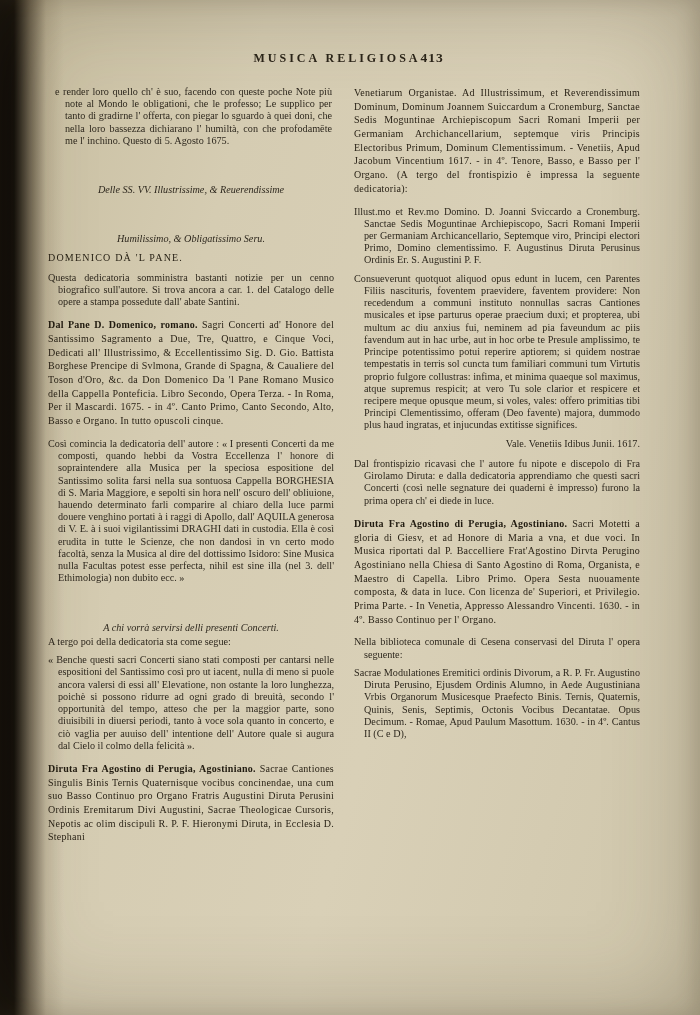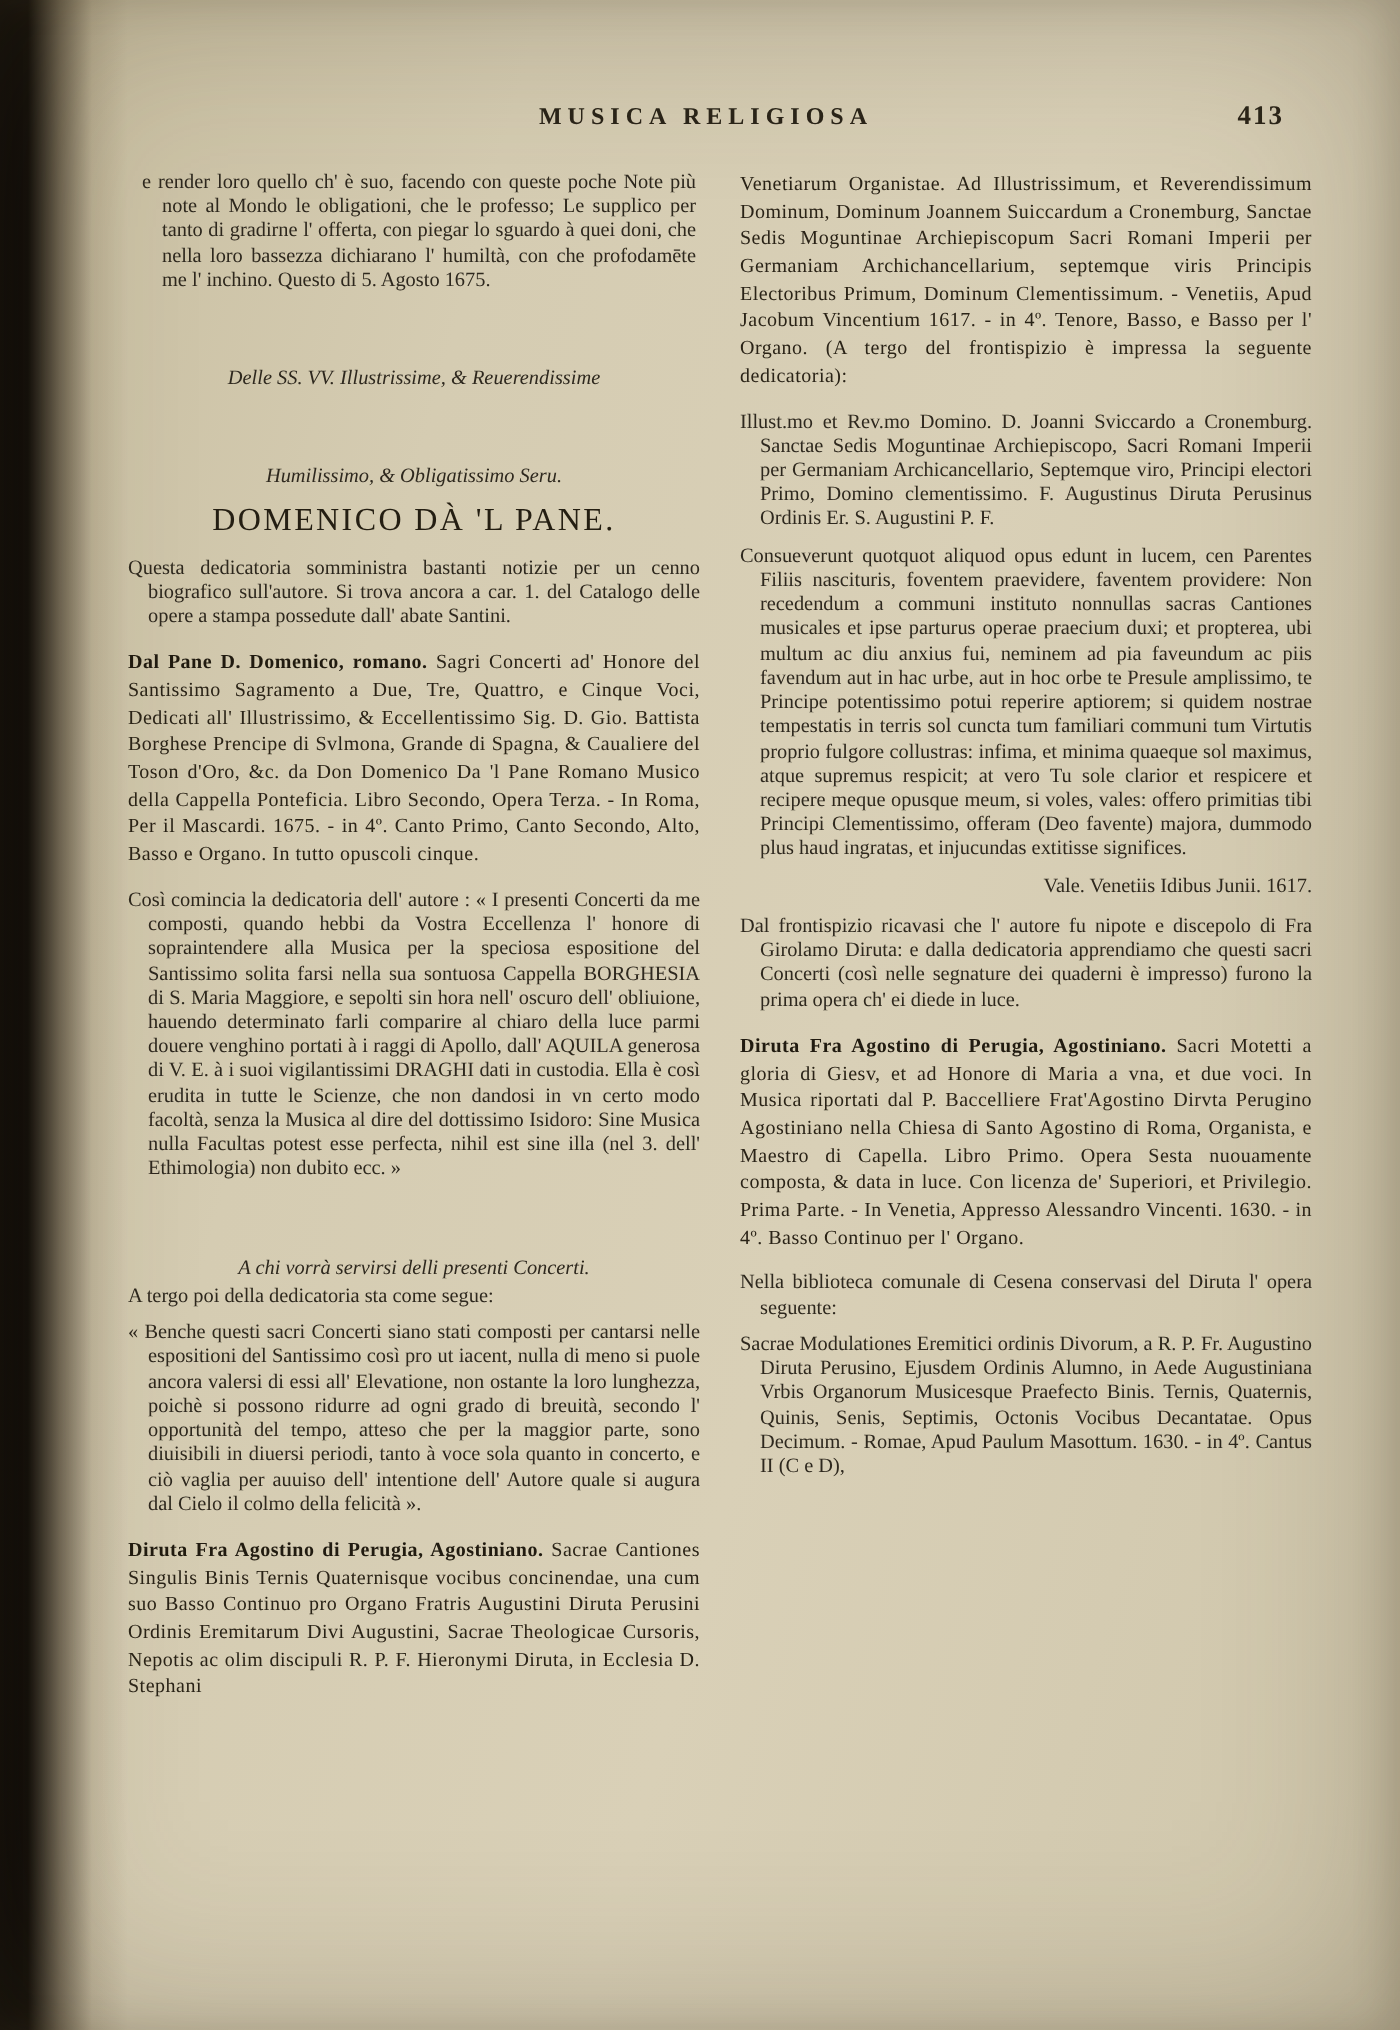--- a/index.html
+++ b/index.html
@@ -16,47 +16,47 @@
   .gutter {
     position:absolute; left:0; top:0; bottom:0; width:64px;
     background:linear-gradient(to right,
       #090705 0px,#0e0b07 14px,rgba(52,42,28,.6) 30px,
       rgba(120,104,78,.2) 46px,rgba(0,0,0,0) 64px);
   }
   .vignette {
     position:absolute; inset:0; pointer-events:none;
     box-shadow:inset 0 0 95px rgba(72,59,38,.32), inset -6px 0 18px rgba(72,59,38,.18);
   }
-  .content { position:absolute; left:64px; top:50px; width:592px; }
+  .content { position:absolute; left:48px; top:50px; width:592px; }
   .header { display:flex; align-items:baseline; margin:0 0 20px; }
   .header .h-spacer { flex:1; }
   .journal-title {
     flex:0 0 auto; font-weight:bold; font-size:12px; letter-spacing:3px;
     color:#27211700; color:#2a2418;
   }
   .page-number {
-    flex:1; text-align:right; font-weight:bold; font-size:13.5px;
+    flex:1; text-align:left; font-weight:bold; font-size:13.5px;
     letter-spacing:1px; color:#2a2418; padding-right:14px;
   }
   .columns { display:flex; gap:20px; }
   .col { width:287px; height:928px; overflow:hidden; }
 
   .blk { margin:0 0 6px; }
   .entry {
     font-size:10px; line-height:1.37; text-align:justify;
     letter-spacing:.25px; margin-top:10px; margin-bottom:10px; color:#2a2317;
   }
   .entry.first { margin-top:0; }
   .entry .lead { font-weight:bold; color:#211b10; }
   .small { font-size:10.2px; line-height:1.2; text-align:justify; }
   .hang { padding-left:10px; text-indent:-10px; }
   .indent1 { margin-left:7px; margin-right:2px; }
   .center-italic { text-align:center; font-style:italic; margin-bottom:2px;margin-top:37px; }
   .center-caps {
-    text-align:center; font-size:16px; letter-spacing:1.2px;
+    font-size:10px; letter-spacing:1.2px;
     margin:6px 0 9px; color:#241e12;
   }
   .vale { padding-left:26px; text-align:right; margin:4px 0 8px; }
 </style>
 </head>
 <body>
 
 <div class="page">
   <div class="gutter"></div>
   <div class="content">

